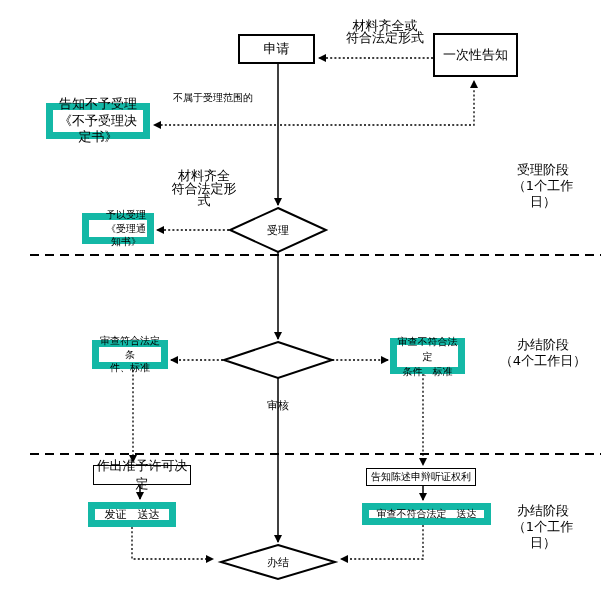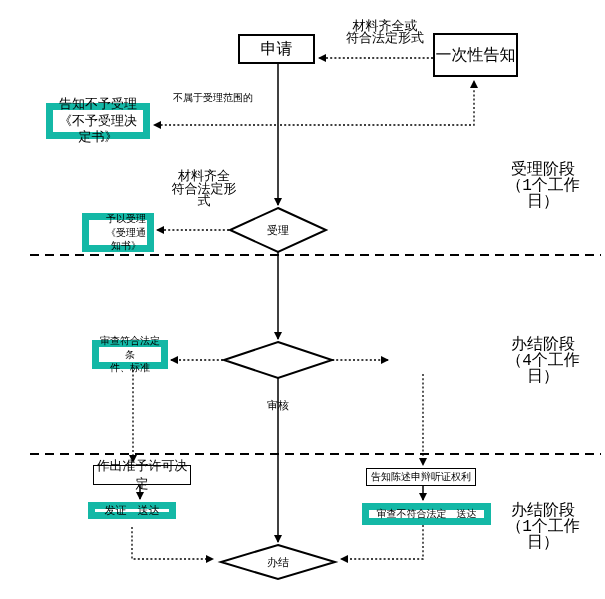--- a/index.html
+++ b/index.html
@@ -13,21 +13,21 @@
     position:absolute;box-sizing:border-box;background:#fff;
     display:flex;align-items:center;justify-content:center;
     text-align:center;white-space:pre-line;color:#000;
   }
   .b2{border:2px solid #000;}
   .b3{border:7px solid #14b8a6;}
   .b1{border:1.5px solid #000;}
   .lbl{
     position:absolute;text-align:center;white-space:pre-line;color:#000;
   }
-  .f12{font-size:16px;font-family:Liberation Mono, monospace;}
+  .f12{font-size:13px;}
   .f11{font-size:11px;}
   .f105{font-size:13px;}
   .f10{font-size:10px;}
 </style>
 </head>
 <body>
 
 <div class="canvas">
 
   <svg class="layer" width="605" height="599" viewBox="0 0 605 599">
@@ -59,26 +59,28 @@
 
     <polygon points="278,208 326,230 278,252 230,230" fill="#fff" stroke="#000" stroke-width="2"></polygon>
     <polygon points="278,342 332,360 278,378 224,360" fill="#fff" stroke="#000" stroke-width="2"></polygon>
     <polygon points="278,545 335,562 278,579 221,562" fill="#fff" stroke="#000" stroke-width="2"></polygon>
   </svg>
 
   <div class="box b2 f12" style="left:238px;top:34px;width:77px;height:30px;">申请</div>
   <div class="box b2 f12" style="left:433px;top:33px;width:85px;height:44px;">一次性告知</div>
   <div class="box b3 f105" style="left:46px;top:103px;width:104px;height:36px;line-height:1.3;">告知不予受理
 《不予受理决定书》</div>
-  <div class="box b3 f10" style="left:82px;top:213px;width:72px;height:39px;line-height:1.35;padding-left:16px;">予以受理
+  <div class="box b3 f10" style="left:82px;top:213px;width:72px;height:31px;line-height:1.35;padding-left:16px;">予以受理
 《受理通知书》</div>
   <div class="box b3 f10" style="left:92px;top:340px;width:76px;height:29px;line-height:1.35;">审查符合法定条
 件、标准</div>
+  <div class="box b3 f10" style="left:390px;top:338px;width:75px;height:36px;line-height:1.5;">审查不符合法定
+条件、标准</div>
   <div class="box b1 f105" style="left:93px;top:465px;width:98px;height:20px;">作出准予许可决定</div>
-  <div class="box b3 f11" style="left:88px;top:502px;width:88px;height:17px;">发证　送达</div>
+  <div class="box b3 f11" style="left:88px;top:502px;width:88px;height:25px;">发证　送达</div>
   <div class="box b1 f10" style="left:366px;top:468px;width:110px;height:18px;">告知陈述申辩听证权利</div>
   <div class="box b3 f10" style="left:362px;top:503px;width:129px;height:22px;">审查不符合法定　送达</div>
 
   <div class="lbl f11" style="left:238px;top:223px;width:80px;">受理</div>
   <div class="lbl f11" style="left:238px;top:353px;width:80px;margin-top:45px;">审核</div>
   <div class="lbl f11" style="left:238px;top:555px;width:80px;">办结</div>
 
   <div class="lbl f105" style="left:330px;top:20px;width:110px;line-height:12px;">材料齐全或
 符合法定形式</div>
   <div class="lbl f10" style="left:170px;top:91px;width:86px;">不属于受理范围的</div>

